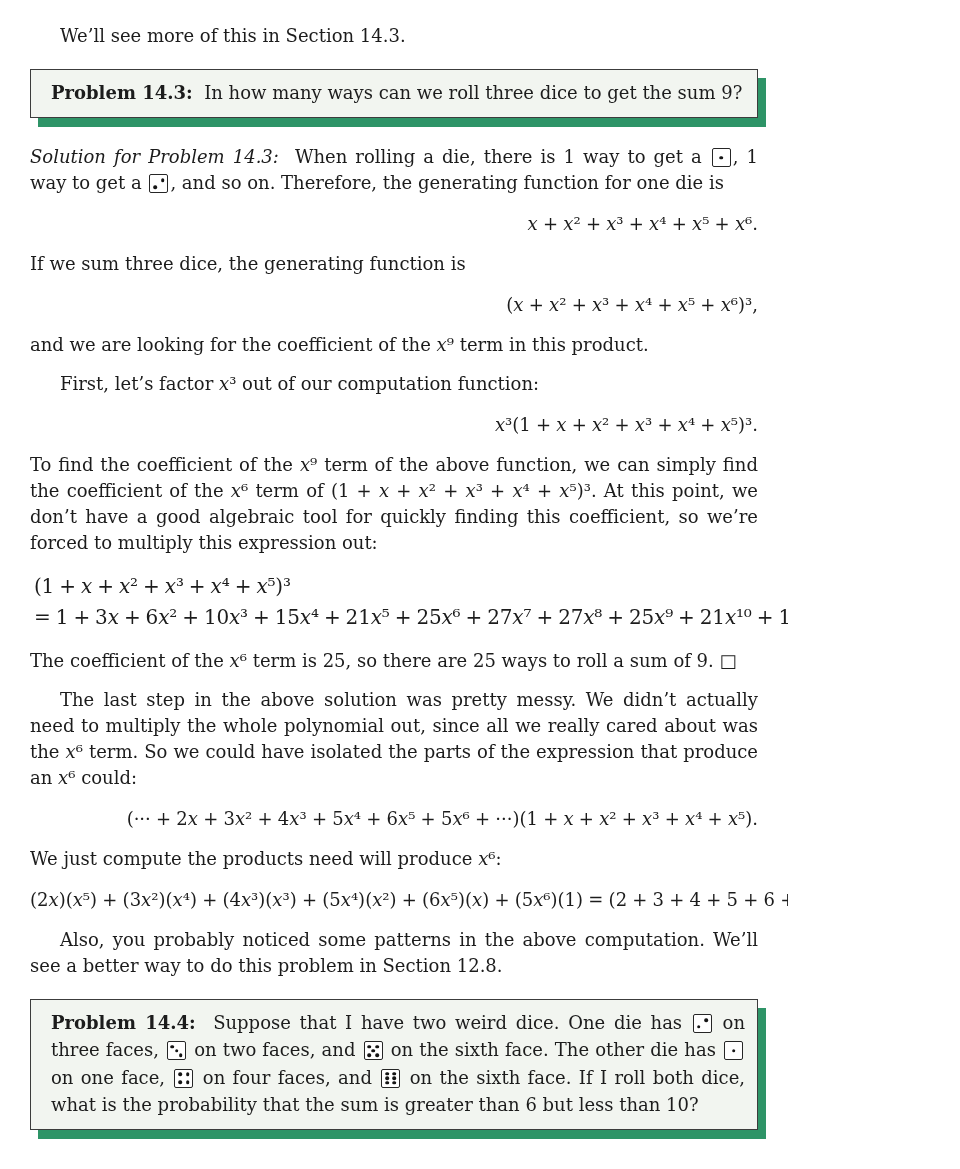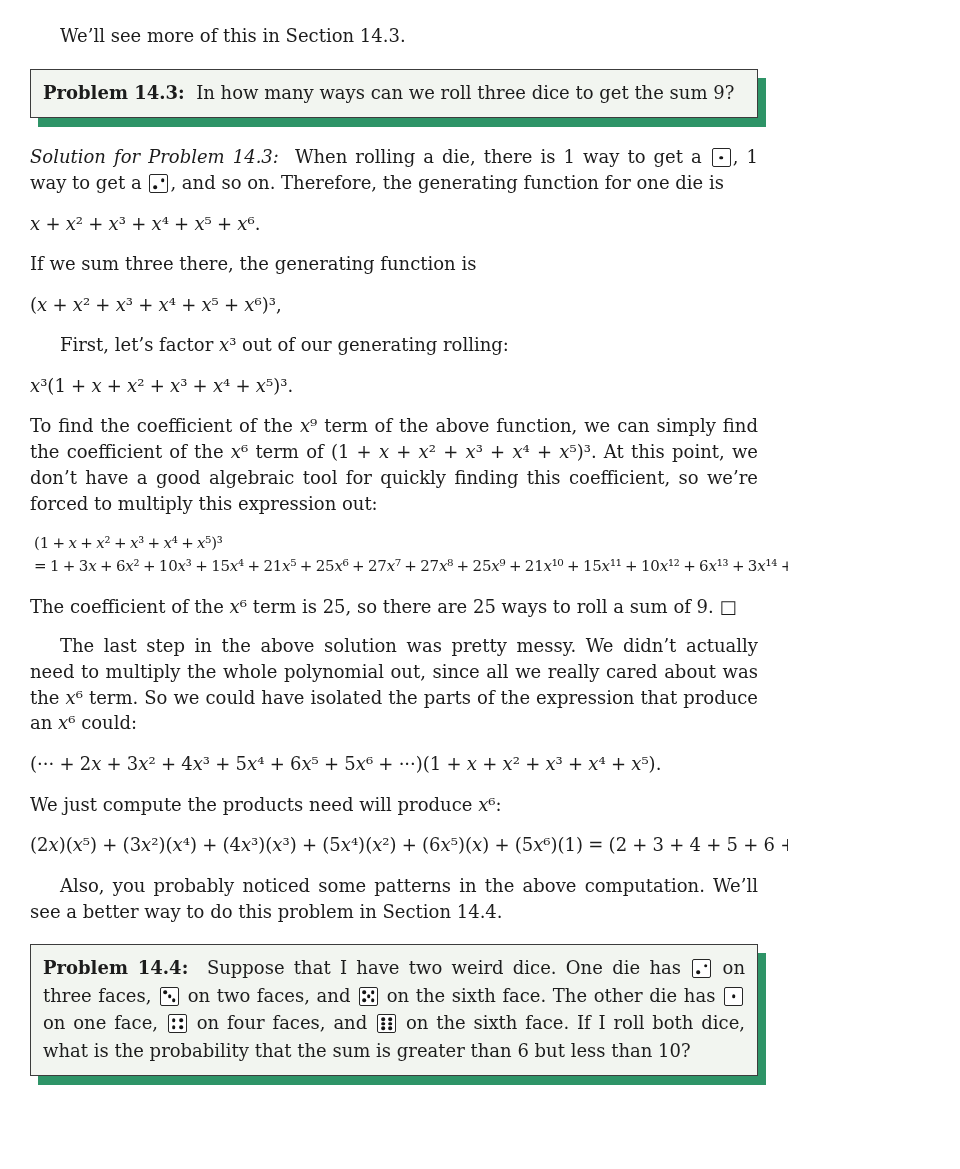--- a/index.html
+++ b/index.html
@@ -10,31 +10,31 @@
     font-family:"DejaVu Serif","Liberation Serif",serif;
     font-size:18px; color:#1c1c1c;
     overflow:hidden;
   }
   .para { margin:13px 0; line-height:1.44; text-align:justify; }
   .para.indent { text-indent:30px; }
   .ital { font-style:italic; }
   .bold { font-weight:bold; }
   .math i, .formula i, .eqline i { font-style:italic; }
   .formula {
-    text-align:left; margin:15px 0; line-height:1.4;
+    text-align:right; margin:15px 0; line-height:1.4;
     white-space:nowrap; word-spacing:-0.5px;
   }
-  .eqblock { margin:15px 0 15px 4px; line-height:1.56; font-size:15px; }
+  .eqblock { margin:15px 0 15px 4px; line-height:1.56; font-size:20px; }
   .eqline { white-space:nowrap; letter-spacing:-0.2px; word-spacing:-1px; }
   .problem-box {
     margin:20px 0 26px 0;
     background:var(--box-bg,#f2f5f0);
     border:1.5px solid var(--box-border,#3c3c3c);
     box-shadow:8px 9px 0 var(--accent,#2e9467);
-    padding:5px 12px 7px 12px;
+    padding:5px 12px 7px 20px;
   }
   .box-text { margin:4px 0; line-height:1.52; text-align:justify; }
   .die {
     display:inline-block; width:19px; height:19px; box-sizing:border-box;
     background:#ffffff; border:1.6px solid #262626; border-radius:2px;
     position:relative; vertical-align:-4px; margin:0 2px;
   }
   .pip {
     position:absolute; width:3.6px; height:3.6px; border-radius:50%;
     background:#141414; transform:translate(-50%,-50%);
@@ -43,31 +43,32 @@
 </head>
 <body>
 
 <div class="page" id="page" style="background: rgb(255, 255, 255); color: rgb(28, 28, 28);">
     <p class="para indent"><span>We’ll see more of this in Section 14.3.</span></p>
     <div class="problem-box">
       <p class="box-text"><span class="bold">Problem 14.3:</span><span>&nbsp; In how many ways can we roll three dice to get the sum 9?</span></p>
     </div>
     <p class="para"><span class="ital">Solution for Problem 14.3:</span><span>&nbsp; When rolling a die, there is 1 way to get a </span><span class="die"><span class="pip" style="top: 50%; left: 50%;"></span></span><span>, 1 way to get a </span><span class="die"><span class="pip" style="top: 70%; left: 28%;"></span><span class="pip" style="top: 30%; left: 72%;"></span></span><span>, and so on. Therefore, the generating function for one die is</span></p>
     <div class="formula"><i>x</i> + <i>x</i>² + <i>x</i>³ + <i>x</i>⁴ + <i>x</i>⁵ + <i>x</i>⁶.</div>
-    <p class="para"><span>If we sum three there, the generating function is</span></p>
+    <p class="para"><span>If we sum three dice, the generating function is</span></p>
     <div class="formula">(<i>x</i> + <i>x</i>² + <i>x</i>³ + <i>x</i>⁴ + <i>x</i>⁵ + <i>x</i>⁶)³,</div>
-    <p class="para indent"><span>First, let’s factor </span><span class="math"><i>x</i>³</span><span> out of our generating rolling:</span></p>
+    <p class="para"><span>and we are looking for the coefficient of the </span><span class="math"><i>x</i>⁹</span><span> term in this product.</span></p>
+    <p class="para indent"><span>First, let’s factor </span><span class="math"><i>x</i>³</span><span> out of our computation function:</span></p>
     <div class="formula"><i>x</i>³(1 + <i>x</i> + <i>x</i>² + <i>x</i>³ + <i>x</i>⁴ + <i>x</i>⁵)³.</div>
     <p class="para"><span>To find the coefficient of the </span><span class="math"><i>x</i>⁹</span><span> term of the above function, we can simply find the coefficient of the </span><span class="math"><i>x</i>⁶</span><span> term of </span><span class="math">(1 + <i>x</i> + <i>x</i>² + <i>x</i>³ + <i>x</i>⁴ + <i>x</i>⁵)³</span><span>. At this point, we don’t have a good algebraic tool for quickly finding this coefficient, so we’re forced to multiply this expression out:</span></p>
     <div class="eqblock">
       <div class="eqline">(1 + <i>x</i> + <i>x</i>² + <i>x</i>³ + <i>x</i>⁴ + <i>x</i>⁵)³</div>
       <div class="eqline">= 1 + 3<i>x</i> + 6<i>x</i>² + 10<i>x</i>³ + 15<i>x</i>⁴ + 21<i>x</i>⁵ + 25<i>x</i>⁶ + 27<i>x</i>⁷ + 27<i>x</i>⁸ + 25<i>x</i>⁹ + 21<i>x</i>¹⁰ + 15<i>x</i>¹¹ + 10<i>x</i>¹² + 6<i>x</i>¹³ + 3<i>x</i>¹⁴ + <i>x</i>¹⁵.</div>
     </div>
     <p class="para"><span>The coefficient of the </span><span class="math"><i>x</i>⁶</span><span> term is 25, so there are 25 ways to roll a sum of 9. □</span></p>
     <p class="para indent"><span>The last step in the above solution was pretty messy. We didn’t actually need to multiply the whole polynomial out, since all we really cared about was the </span><span class="math"><i>x</i>⁶</span><span> term. So we could have isolated the parts of the expression that produce an </span><span class="math"><i>x</i>⁶</span><span> could:</span></p>
     <div class="formula">(··· + 2<i>x</i> + 3<i>x</i>² + 4<i>x</i>³ + 5<i>x</i>⁴ + 6<i>x</i>⁵ + 5<i>x</i>⁶ + ···)(1 + <i>x</i> + <i>x</i>² + <i>x</i>³ + <i>x</i>⁴ + <i>x</i>⁵).</div>
     <p class="para"><span>We just compute the products need will produce </span><span class="math"><i>x</i>⁶</span><span>:</span></p>
     <div class="formula">(2<i>x</i>)(<i>x</i>⁵) + (3<i>x</i>²)(<i>x</i>⁴) + (4<i>x</i>³)(<i>x</i>³) + (5<i>x</i>⁴)(<i>x</i>²) + (6<i>x</i>⁵)(<i>x</i>) + (5<i>x</i>⁶)(1) = (2 + 3 + 4 + 5 + 6 + 5)<i>x</i>⁶ = 25<i>x</i>⁶,</div>
-    <p class="para indent"><span>Also, you probably noticed some patterns in the above computation. We’ll see a better way to do this problem in Section 14.4.</span></p>
+    <p class="para indent"><span>Also, you probably noticed some patterns in the above computation. We’ll see a better way to do this problem in Section 12.8.</span></p>
     <div class="problem-box">
       <p class="box-text"><span class="bold">Problem 14.4:</span><span>&nbsp; Suppose that I have two weird dice. One die has </span><span class="die"><span class="pip" style="top: 70%; left: 28%;"></span><span class="pip" style="top: 30%; left: 72%;"></span></span><span> on three faces, </span><span class="die"><span class="pip" style="top: 26%; left: 26%;"></span><span class="pip" style="top: 50%; left: 50%;"></span><span class="pip" style="top: 74%; left: 74%;"></span></span><span> on two faces, and </span><span class="die"><span class="pip" style="top: 26%; left: 26%;"></span><span class="pip" style="top: 26%; left: 74%;"></span><span class="pip" style="top: 50%; left: 50%;"></span><span class="pip" style="top: 74%; left: 26%;"></span><span class="pip" style="top: 74%; left: 74%;"></span></span><span> on the sixth face. The other die has </span><span class="die"><span class="pip" style="top: 50%; left: 50%;"></span></span><span> on one face, </span><span class="die"><span class="pip" style="top: 28%; left: 28%;"></span><span class="pip" style="top: 28%; left: 72%;"></span><span class="pip" style="top: 72%; left: 28%;"></span><span class="pip" style="top: 72%; left: 72%;"></span></span><span> on four faces, and </span><span class="die"><span class="pip" style="top: 24%; left: 30%;"></span><span class="pip" style="top: 50%; left: 30%;"></span><span class="pip" style="top: 76%; left: 30%;"></span><span class="pip" style="top: 24%; left: 70%;"></span><span class="pip" style="top: 50%; left: 70%;"></span><span class="pip" style="top: 76%; left: 70%;"></span></span><span> on the sixth face. If I roll both dice, what is the probability that the sum is greater than 6 but less than 10?</span></p>
     </div>
   </div>
 
 </body></html>

